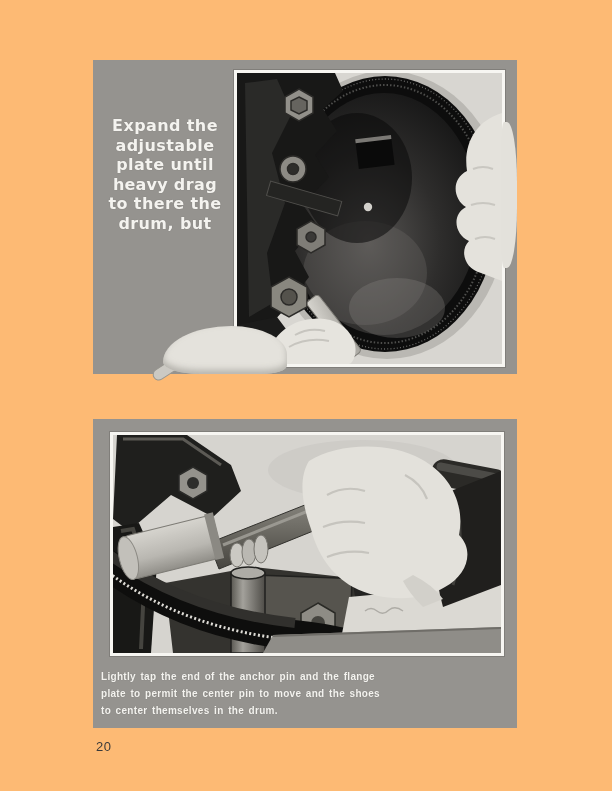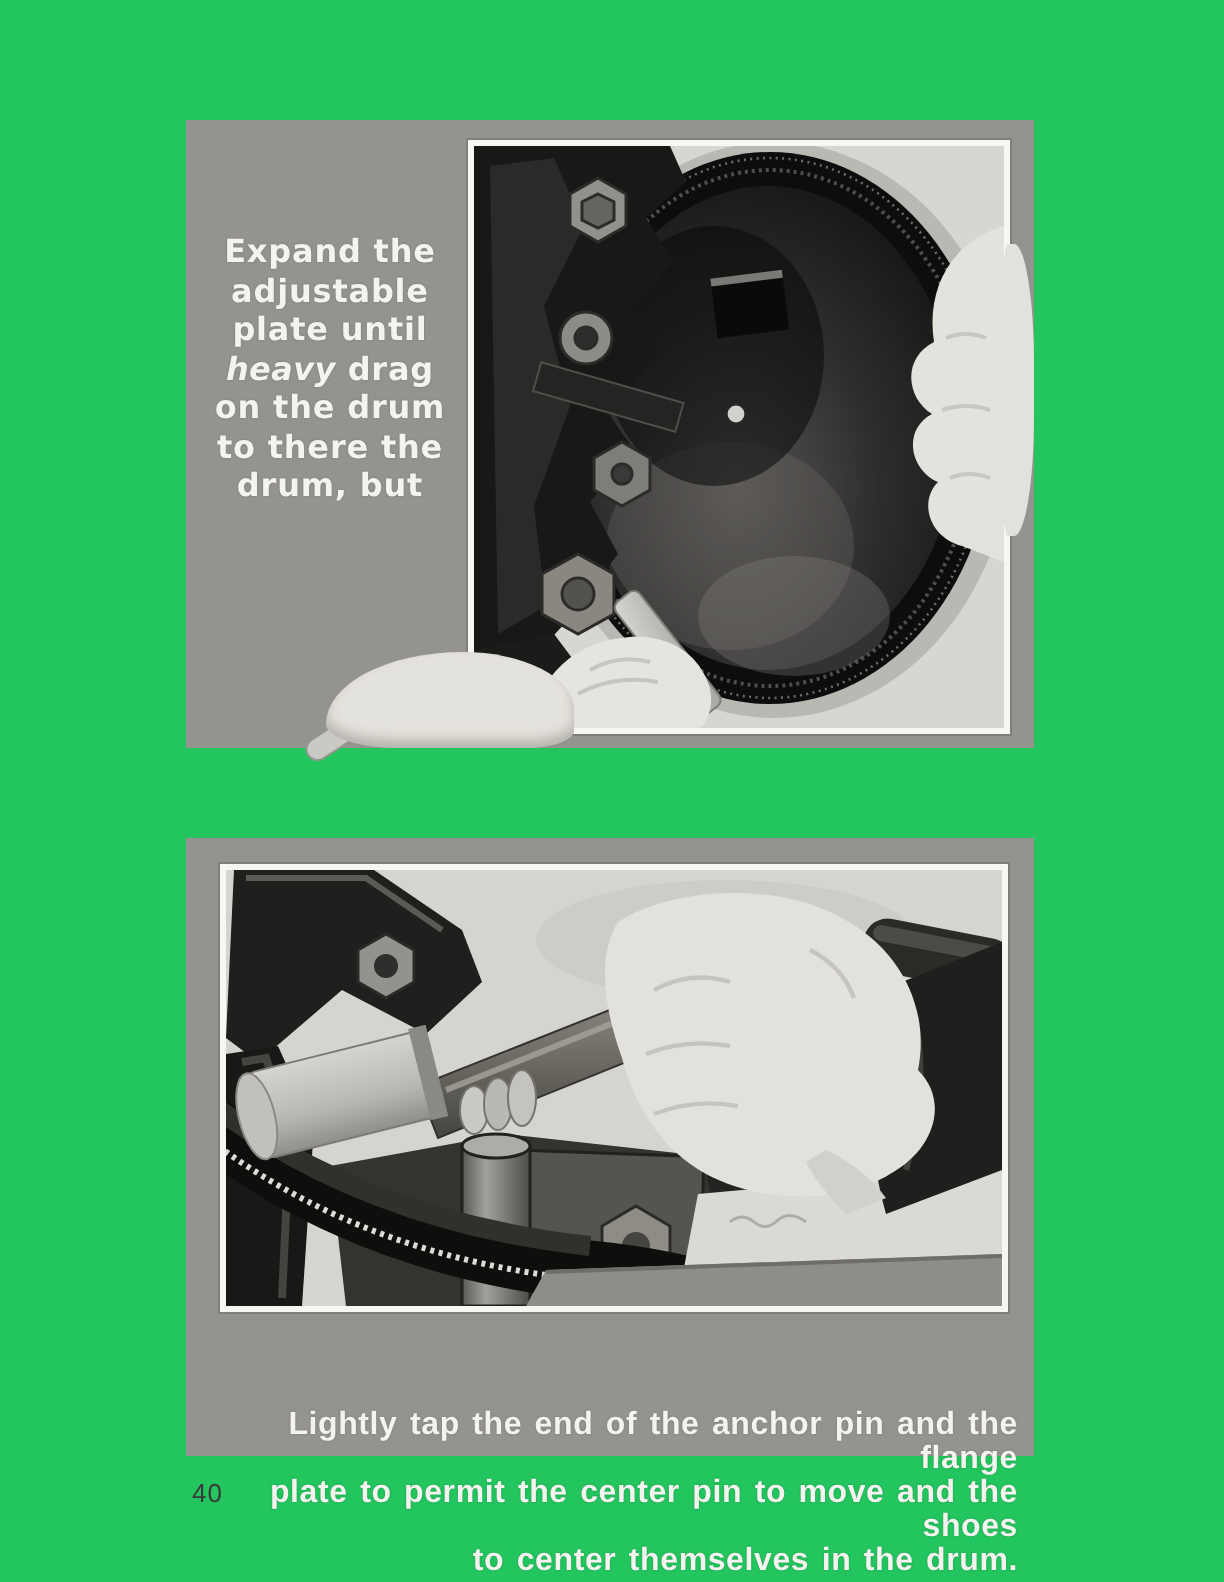--- a/index.html
+++ b/index.html
@@ -3,21 +3,21 @@
 <meta charset="utf-8">
 <style>
   * { margin:0; padding:0; box-sizing:border-box; }
   html,body { width:612px; height:791px; }
   body {
     background:#fdfdfc;
     font-family:"Liberation Sans", sans-serif;
     position:relative;
     overflow:hidden;
   }
-  .page { position:absolute; left:0; top:0; width:612px; height:791px; background:#22c55e; }
+  .page { position:absolute; left:0; top:0; width:612px; height:791px; background:#fdba74; }
 
   .panel {
     position:absolute; left:93px; width:424px;
     background:#95938f;
   }
   .panel-top    { top:60px;  height:314px; }
   .panel-bottom { top:419px; height:309px; }
 
   .photo-frame {
     position:absolute;
@@ -34,32 +34,31 @@
   .side-caption {
     position:absolute; left:4px; top:56px; width:136px;
     text-align:center;
     color:#f4f3ef;
     font-family:"DejaVu Sans","Liberation Sans",sans-serif;
     font-weight:bold;
     font-size:16px; line-height:19.5px;
     letter-spacing:.4px;
     text-shadow:0 0 1px rgba(60,60,58,.35);
   }
-  .side-caption .em { font-style:italic; letter-spacing:.2px; }
+  .side-caption .em { letter-spacing:.2px; }
 
   
   .bottom-caption {
     position:absolute; left:8px; right:8px; top:249px;
-    text-align:right;
+    text-align:left;
     color:#f4f3ef;
     font-weight:bold;
-    font-size:16px; line-height:17px;
+    font-size:10px; line-height:17px;
     letter-spacing:.3px; word-spacing:1.5px;
     text-shadow:0 0 1px rgba(60,60,58,.35);
-    margin-top:36px;
   }
 
   
   .bleed { position:absolute; }
   .hand-right {
     left:408px; top:62px; width:16px; height:146px;
     background:#e3e1db;
     border-radius:3px 10px 10px 3px / 30px 60px 60px 30px;
   }
   .hand-bottom {
@@ -86,21 +85,20 @@
 
 <div class="page">
 
   <section class="panel panel-top">
 
     <div class="side-caption">
         <div class="cap-line"><span>Expand the</span></div>
         <div class="cap-line"><span>adjustable</span></div>
         <div class="cap-line"><span>plate until</span></div>
         <div class="cap-line"><span class="em">heavy</span><span> drag</span></div>
-        <div class="cap-line"><span>on the drum</span></div>
         <div class="cap-line"><span>to there the</span></div>
         <div class="cap-line"><span>drum, but</span></div>
       </div>
 
     <figure class="photo-frame photo-frame-top">
       <svg viewBox="0 0 265 291" preserveAspectRatio="none">
         <defs>
           <radialGradient id="tg-plate" cx="42%" cy="62%" r="68%">
             <stop offset="0%" stop-color="#575553"></stop>
             <stop offset="55%" stop-color="#2e2d2c"></stop>
@@ -240,14 +238,14 @@
       </svg>
     </figure>
 
     <div class="bottom-caption">
         <div class="cap-line"><span>Lightly tap the end of the anchor pin and the flange</span></div>
         <div class="cap-line"><span>plate to permit the center pin to move and the shoes</span></div>
         <div class="cap-line"><span>to center themselves in the drum.</span></div>
       </div>
   </section>
 
-  <div class="page-number">40</div>
+  <div class="page-number">20</div>
 </div>
 
 </body></html>

